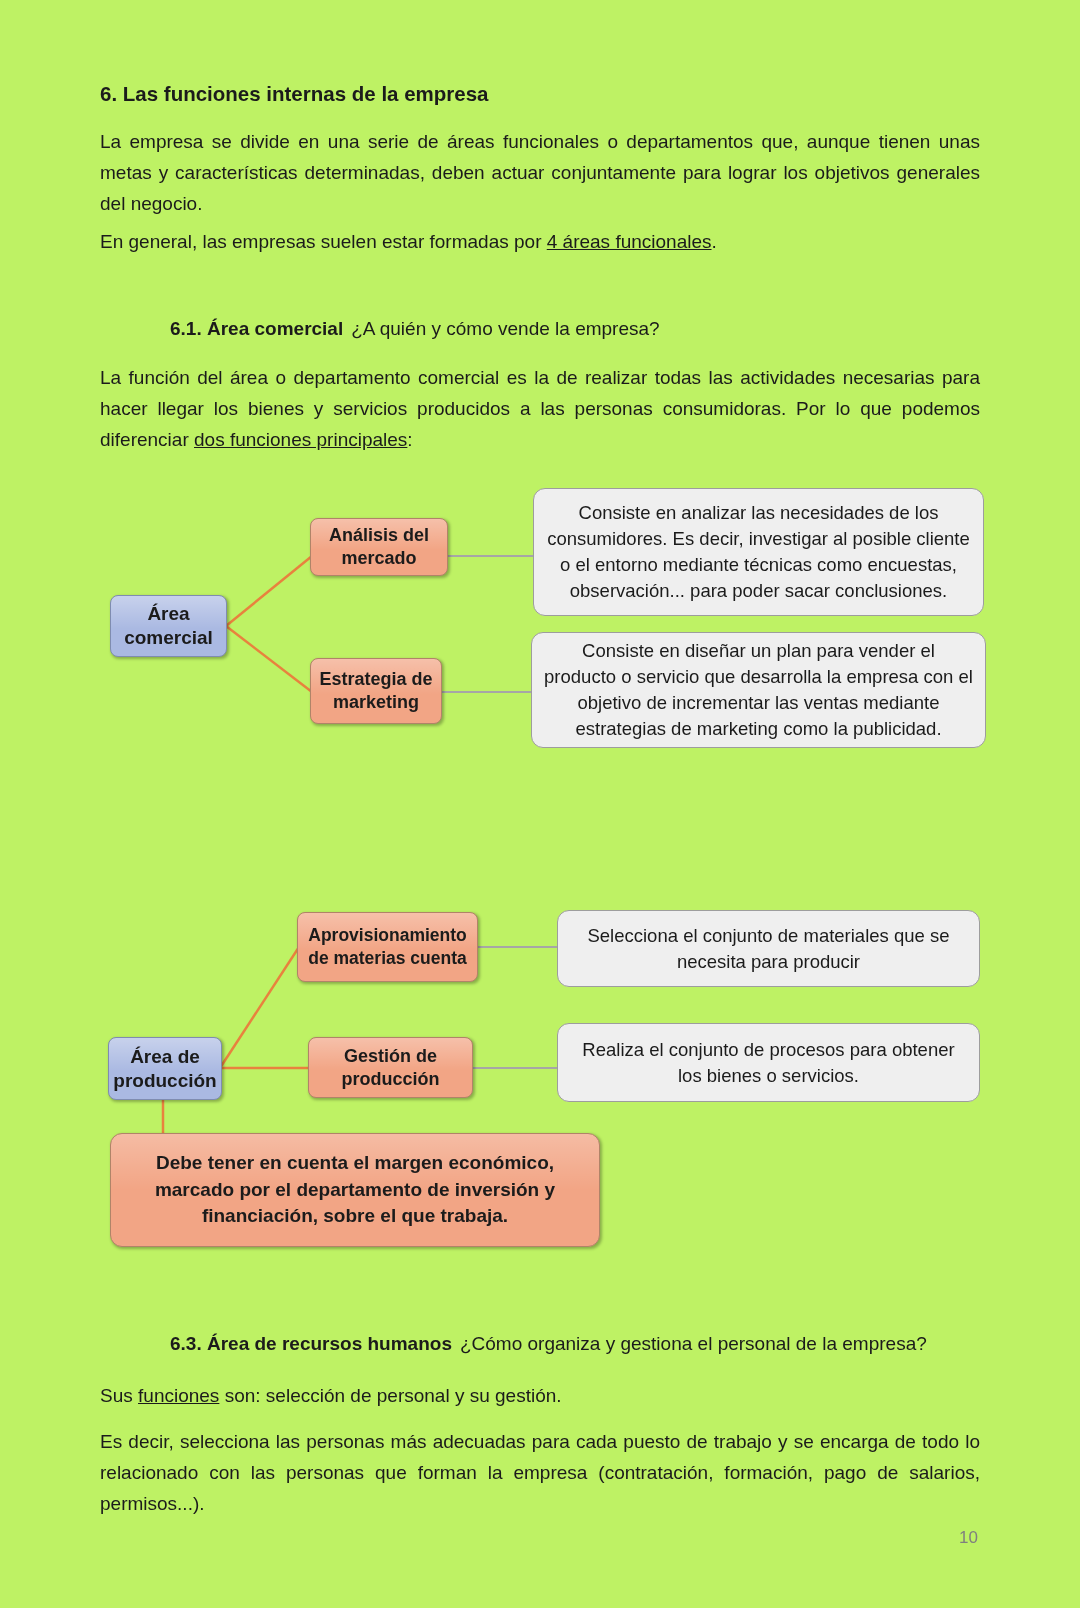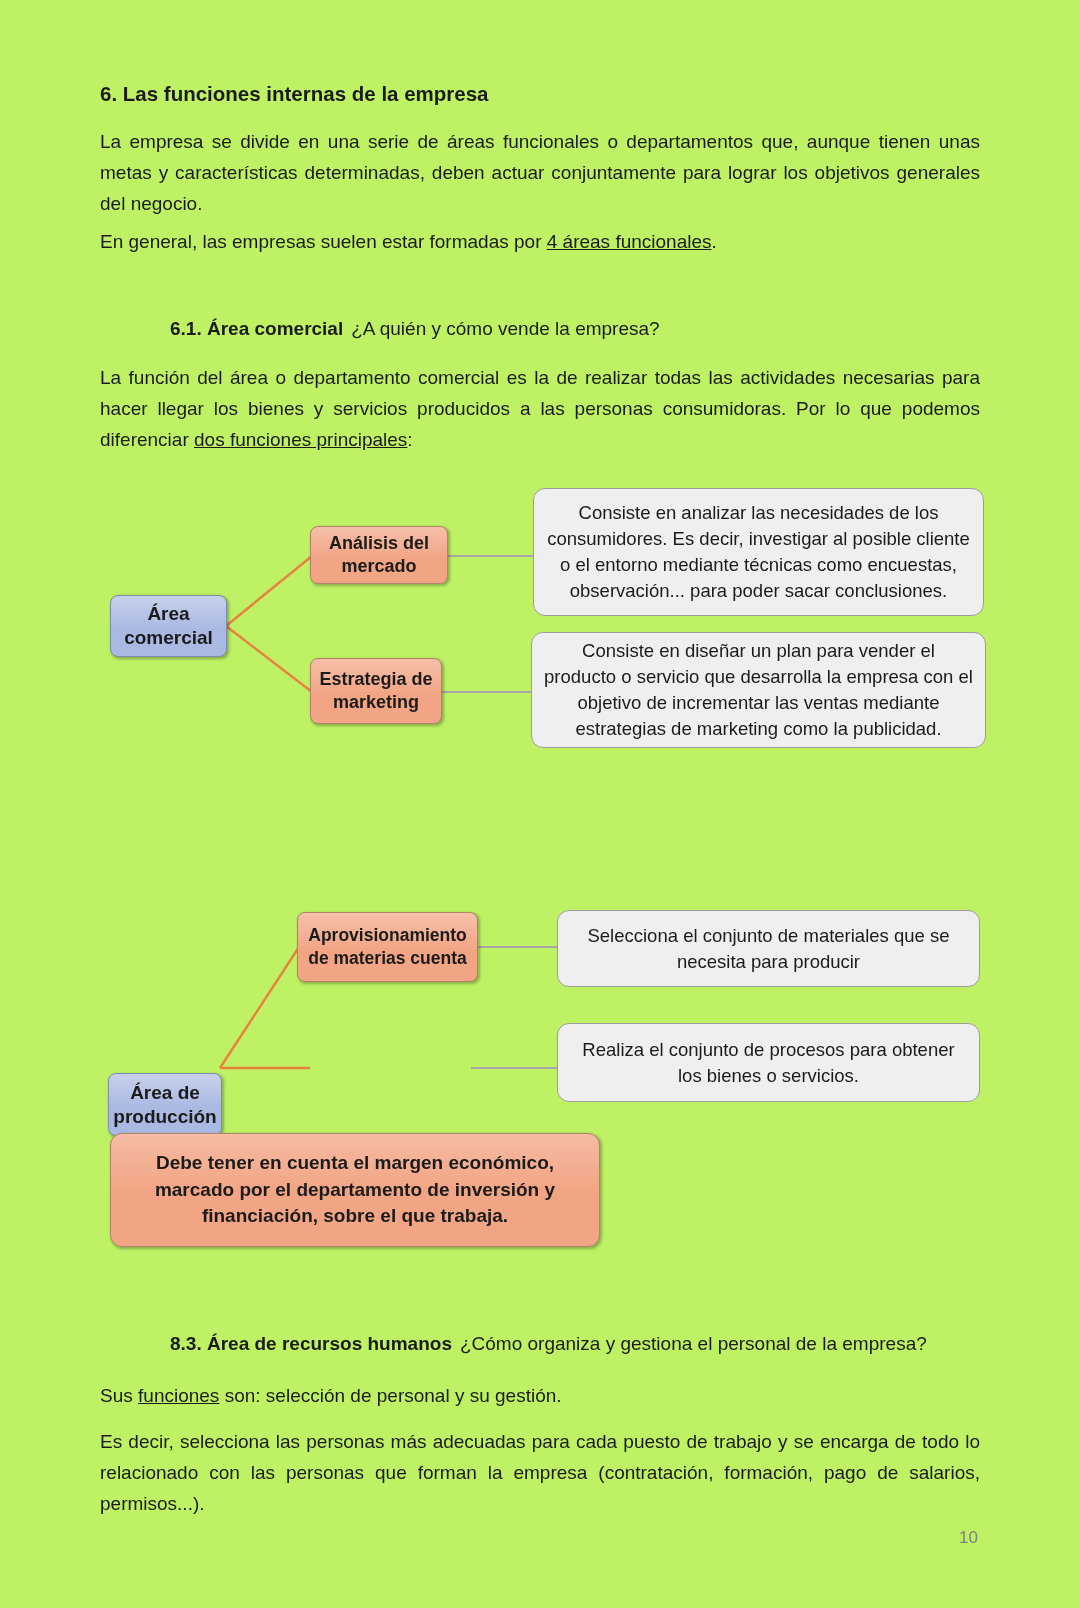--- a/index.html
+++ b/index.html
@@ -72,45 +72,46 @@
   <p class="abs body" style="left:100px; top:362px; width:880px;"><span>La función del área o departamento comercial es la de realizar todas las actividades necesarias para hacer llegar los bienes y servicios producidos a las personas consumidoras. Por lo que podemos diferenciar </span><span class="u">dos funciones principales</span><span>:</span></p>
 
   <div class="diagram" style="left:100px; top:470px; width:890px; height:290px;">
     <svg class="connectors" width="890" height="290">
       <line class="ln-o" x1="126" y1="156" x2="212" y2="86"></line>
       <line class="ln-o" x1="126" y1="156" x2="212" y2="222"></line>
       <line class="ln-g" x1="346" y1="86" x2="435" y2="86"></line>
       <line class="ln-g" x1="340" y1="222" x2="433" y2="222"></line>
     </svg>
     <div class="node blue" style="left:10px; top:125px; width:117px; height:62px;">Área comercial</div>
-    <div class="node orange" style="left:210px; top:56px; width:138px; height:58px;">Análisis del mercado</div>
+    <div class="node orange" style="left:210px; top:48px; width:138px; height:58px;">Análisis del mercado</div>
     <div class="node orange" style="left:210px; top:188px; width:132px; height:66px;">Estrategia de marketing</div>
     <div class="node grey" style="left:433px; top:18px; width:451px; height:128px;">Consiste en analizar las necesidades de los consumidores. Es decir, investigar al posible cliente o el entorno mediante técnicas como encuestas, observación... para poder sacar conclusiones.</div>
     <div class="node grey" style="left:431px; top:162px; width:455px; height:116px;">Consiste en diseñar un plan para vender el producto o servicio que desarrolla la empresa con el objetivo de incrementar las ventas mediante estrategias de marketing como la publicidad.</div>
   </div>
 
 
   <div class="diagram" style="left:100px; top:900px; width:890px; height:352px;">
     <svg class="connectors" width="890" height="352">
       <line class="ln-o" x1="120" y1="168" x2="199" y2="47"></line>
       <line class="ln-o" x1="120" y1="168" x2="210" y2="168"></line>
       <line class="ln-o" x1="63" y1="198" x2="63" y2="236"></line>
       <line class="ln-g" x1="376" y1="47" x2="459" y2="47"></line>
       <line class="ln-g" x1="371" y1="168" x2="459" y2="168"></line>
     </svg>
     <div class="node orange" style="left:197px; top:12px; width:181px; height:70px; font-size:17.5px;">Aprovisionamiento de materias cuenta</div>
-    <div class="node blue" style="left:8px; top:137px; width:114px; height:63px;margin-top:36px;">Área de producción</div>
+    <div class="node blue" style="left:8px; top:137px; width:114px; height:63px;">Área de producción</div>
+    <div class="node orange" style="left:208px; top:137px; width:165px; height:61px;">Gestión de producción</div>
     <div class="node grey" style="left:457px; top:10px; width:423px; height:77px;">Selecciona el conjunto de materiales que se necesita para producir</div>
     <div class="node grey" style="left:457px; top:123px; width:423px; height:79px;">Realiza el conjunto de procesos para obtener los bienes o servicios.</div>
     <div class="node bignote" style="left:10px; top:233px; width:490px; height:114px;">
         <span><span>Debe tener en cuenta el </span><b>margen económico</b><span>, marcado por el departamento de inversión y financiación, sobre el que trabaja.</span></span>
       </div>
   </div>
 
-  <h2 class="abs h-sub" style="left:170px; top:1333px;"><span class="hb">8.3. Área de recursos humanos</span><span class="hi">¿Cómo organiza y gestiona el personal de la empresa?</span></h2>
+  <h2 class="abs h-sub" style="left:170px; top:1333px;"><span class="hb">6.3. Área de recursos humanos</span><span class="hi">¿Cómo organiza y gestiona el personal de la empresa?</span></h2>
 
   <p class="abs body nojust" style="left:100px; top:1380px; width:880px;"><span>Sus </span><span class="u">funciones</span><span> son: selección de personal y su gestión.</span></p>
 
   <p class="abs body" style="left:100px; top:1426px; width:880px;">Es decir, selecciona las personas más adecuadas para cada puesto de trabajo y se encarga de todo lo relacionado con las personas que forman la empresa (contratación, formación, pago de salarios, permisos...).</p>
 
   <div class="abs pageno" style="right:102px; top:1528px;">10</div>
 
 </div>
 
 </body></html>

